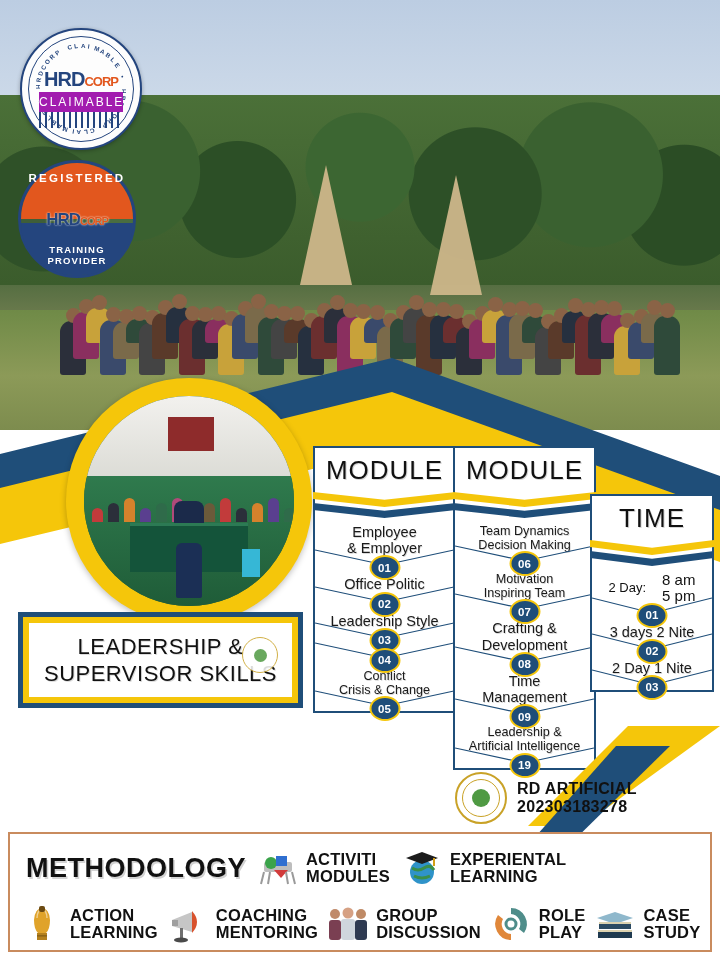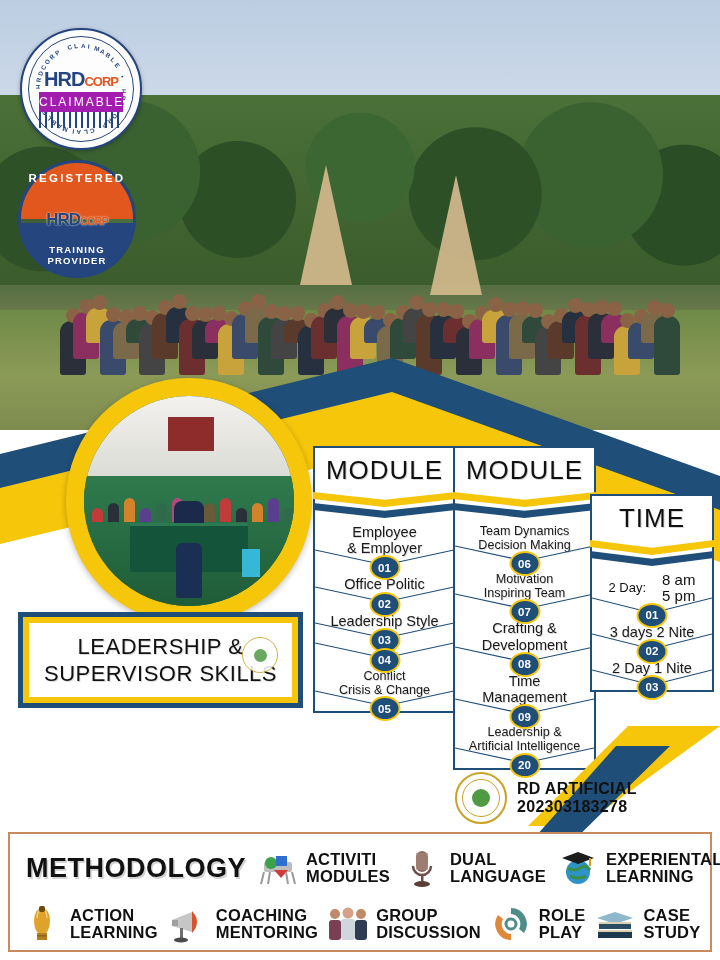--- a/index.html
+++ b/index.html
@@ -411,21 +411,21 @@
           </div>
           <div class="num">09</div>
         </div>
         <div class="item">
           <div class="t small">Leadership &amp;<br>Artificial Intelligence</div>
           <div class="vline">
             <svg viewBox="0 0 100 22" preserveAspectRatio="none">
               <path d="M0 2 L50 17 L100 2" fill="none" stroke="#1f4e79" stroke-width="1.1"></path>
             </svg>
           </div>
-          <div class="num">20</div>
+          <div class="num">19</div>
         </div>
       </div>
   </div>
 
   <div class="col" id="col3">
     <div class="head">TIME</div>
     <div class="chev">
         <div class="g"></div>
         <div class="n"></div>
       </div>
@@ -500,32 +500,20 @@
                 <rect x="20" y="10" width="11" height="10" fill="#2f6fd0"></rect>
                 <path d="M18 24 L32 24 L25 32 Z" fill="#d23b3b"></path>
                 <path d="M8 26 L5 38 M36 26 L39 38 M14 26 L12 38 M30 26 L32 38" stroke="#9a9a9a" stroke-width="2" fill="none"></path>
               </svg>
             </div>
             <div class="lb">ACTIVITI<br>MODULES</div>
           </div>
           <div class="mitem">
             <div class="mico">
               <svg viewBox="0 0 44 44">
-                <rect x="16" y="5" width="12" height="21" rx="6" fill="#8b6a60"></rect>
-                <rect x="16" y="7" width="12" height="17" fill="#a98a7c" opacity=".6"></rect>
-                <path d="M13 20 a9 9 0 0 0 18 0" stroke="#6d5048" stroke-width="2.5" fill="none"></path>
-                <rect x="21" y="28" width="2.5" height="8" fill="#6d5048"></rect>
-                <ellipse cx="22" cy="38" rx="8" ry="3" fill="#5b4038"></ellipse>
-              </svg>
-            </div>
-            <div class="lb">DUAL<br>LANGUAGE</div>
-          </div>
-          <div class="mitem">
-            <div class="mico">
-              <svg viewBox="0 0 44 44">
                 <circle cx="22" cy="26" r="12" fill="#2f93c9"></circle>
                 <path d="M12 22 q6 4 12 0 t10 2" stroke="#3a8f4a" stroke-width="3" fill="none"></path>
                 <path d="M14 30 q8 4 16 0" stroke="#3a8f4a" stroke-width="3" fill="none"></path>
                 <path d="M6 12 L22 6 L38 12 L22 18 Z" fill="#1c1c1c"></path>
                 <rect x="20" y="12" width="4" height="2" fill="#1c1c1c"></rect>
                 <path d="M34 12 L34 20" stroke="#d4a017" stroke-width="2"></path>
               </svg>
             </div>
             <div class="lb">EXPERIENTAL<br>LEARNING</div>
           </div>

